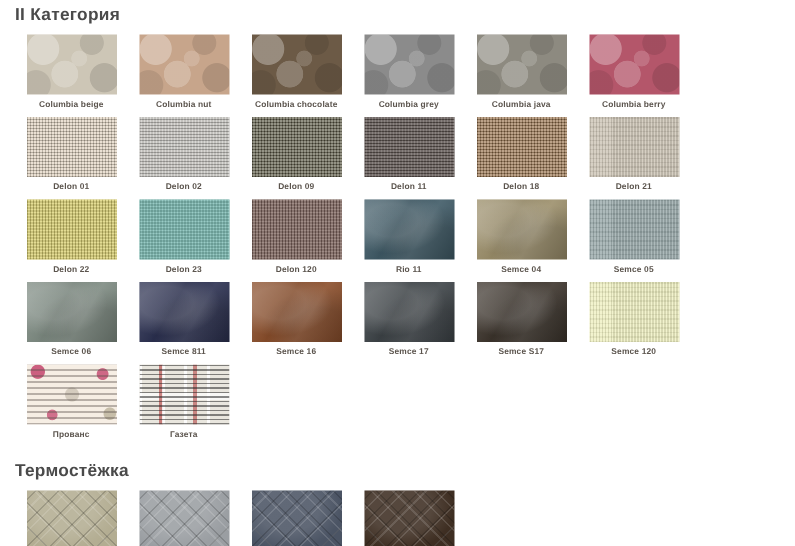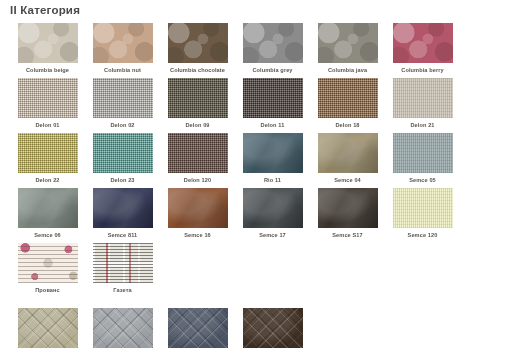--- a/index.html
+++ b/index.html
@@ -225,20 +225,21 @@
           <div class="swatch tx-print" style="background: rgb(246, 238, 228);"></div>
           <div class="caption">Прованс</div>
         </div>
         <div class="cell">
           <div class="swatch tx-news" style="background: rgb(233, 230, 222);"></div>
           <div class="caption">Газета</div>
         </div>
       </div>
     </div>
     <div class="section" style="position: relative; margin-top: 10px;">
+      <div class="section-title">Термостёжка</div>
       <div class="grid" style="margin-top: 6px;">
         <div class="cell">
           <div class="swatch tx-quilt" style="background: rgb(179, 173, 146);"></div>
         </div>
         <div class="cell">
           <div class="swatch tx-quilt" style="background: rgb(154, 158, 162);"></div>
         </div>
         <div class="cell">
           <div class="swatch tx-quilt" style="background: rgb(75, 84, 100);"></div>
         </div>

